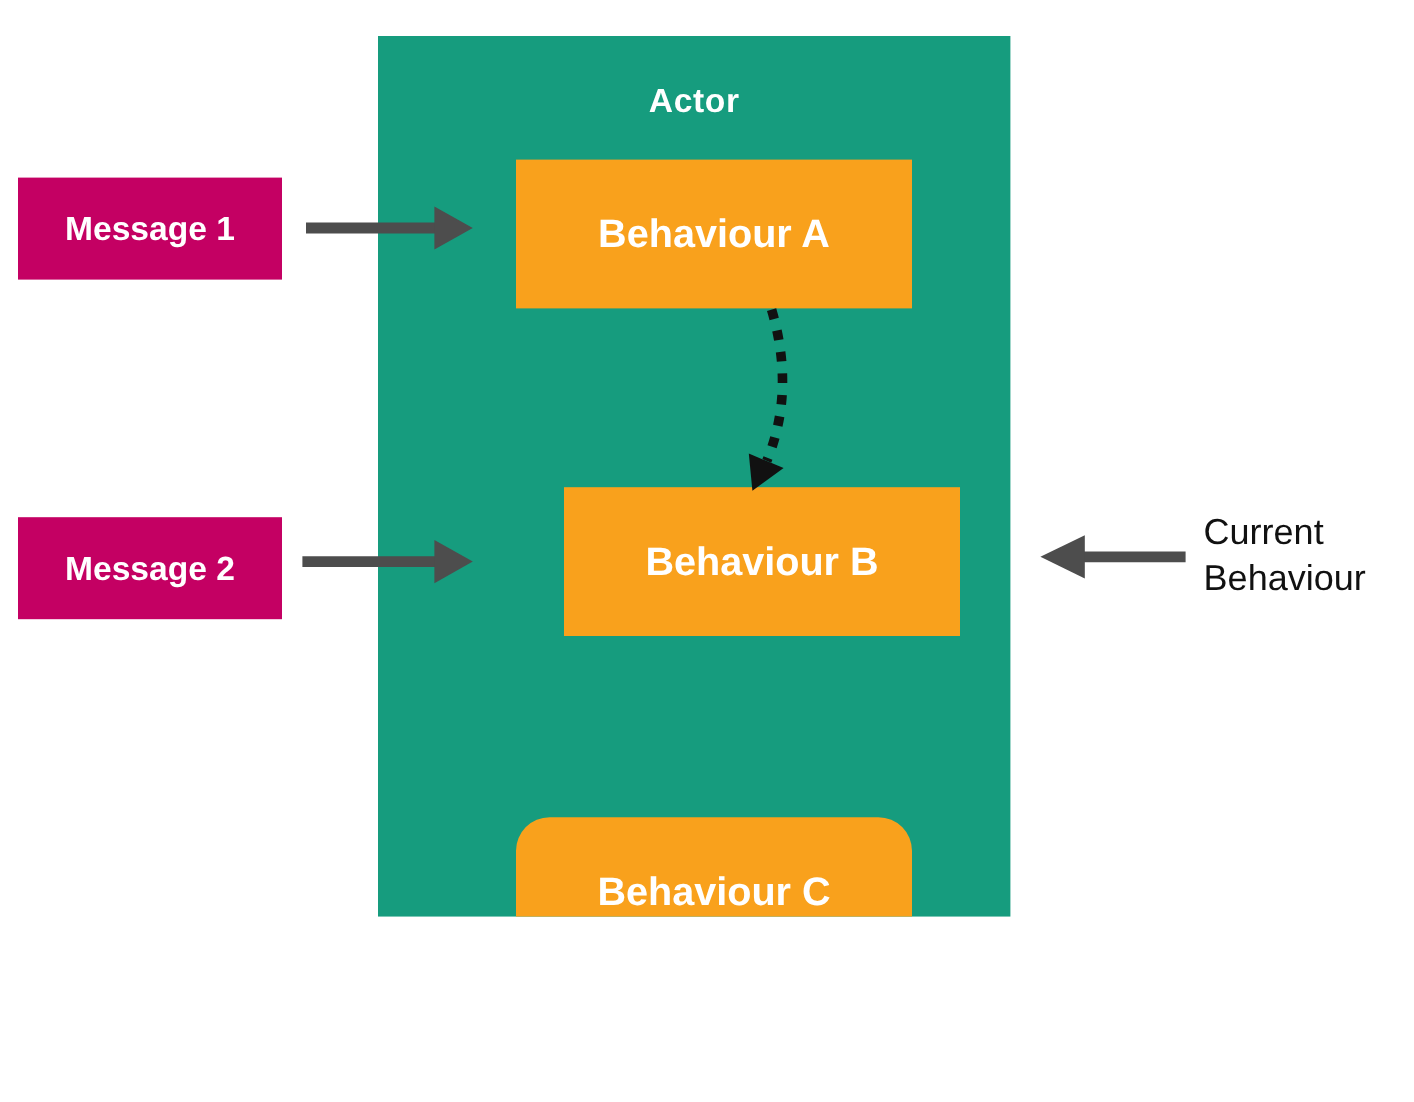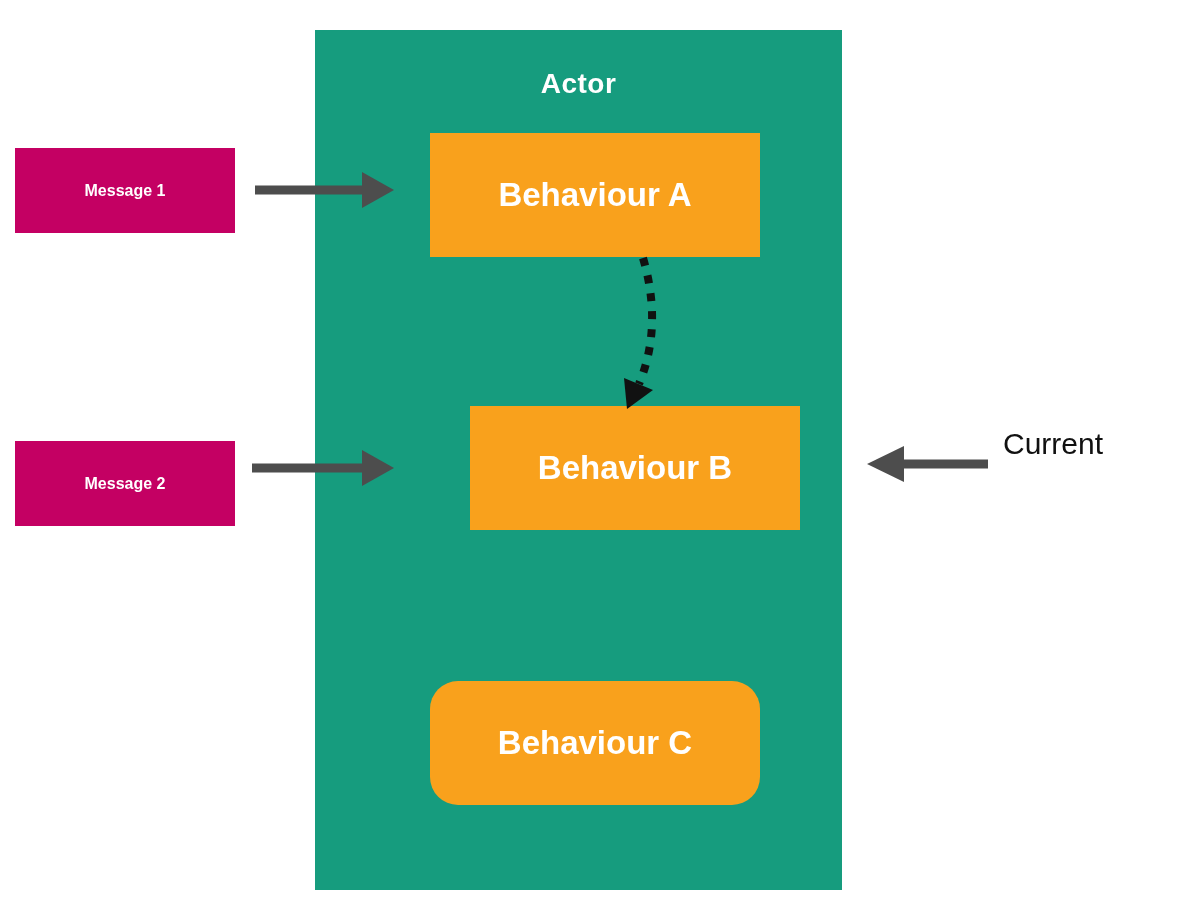--- a/index.html
+++ b/index.html
@@ -13,21 +13,21 @@
     --canvas-bg: #FFFFFF;
   }
   * { margin: 0; padding: 0; box-sizing: border-box; }
   html, body {
     font-family: "Liberation Sans", sans-serif;
     background: var(--canvas-bg);
   }
   .canvas {
     position: relative;
     width: 1178px;
-    height: 918px;
+    height: 764px;
     background: var(--canvas-bg);
     overflow: hidden;
   }
   .actor-box {
     position: absolute;
     left: 315px;
     top: 30px;
     width: 527px;
     height: 860px;
     background: var(--actor-bg);
@@ -62,25 +62,25 @@
   .message-box {
     position: absolute;
     left: 15px;
     width: 220px;
     height: 85px;
     background: var(--message-bg);
     display: flex;
     align-items: center;
     justify-content: center;
     color: var(--label-light);
-    font-size: 16px;
+    font-size: 28px;
     font-weight: bold;
   }
   .message-1 { top: 148px; }
-  .message-2 { top: 441px; }
+  .message-2 { top: 431px; }
   .current-behaviour-label {
     position: absolute;
     left: 1003px;
     top: 424px;
     color: var(--text-dark);
     font-size: 30px;
     font-weight: 400;
     line-height: 39px;
     white-space: nowrap;
   }
@@ -114,20 +114,21 @@
 
   <div class="message-box message-1">
     <span>Message 1</span>
   </div>
   <div class="message-box message-2">
     <span>Message 2</span>
   </div>
 
   <div class="current-behaviour-label">
     <span>Current</span><br>
+    <span>Behaviour</span>
   </div>
 
   <svg class="arrow-layer" viewBox="0 0 1178 918" xmlns="http://www.w3.org/2000/svg">
 
     <g>
       <line x1="255" y1="190" x2="364" y2="190" stroke="var(--arrow-gray)" stroke-width="9"></line>
       <polygon points="362,172 394,190 362,208" fill="var(--arrow-gray)"></polygon>
     </g>
 
     <g>

